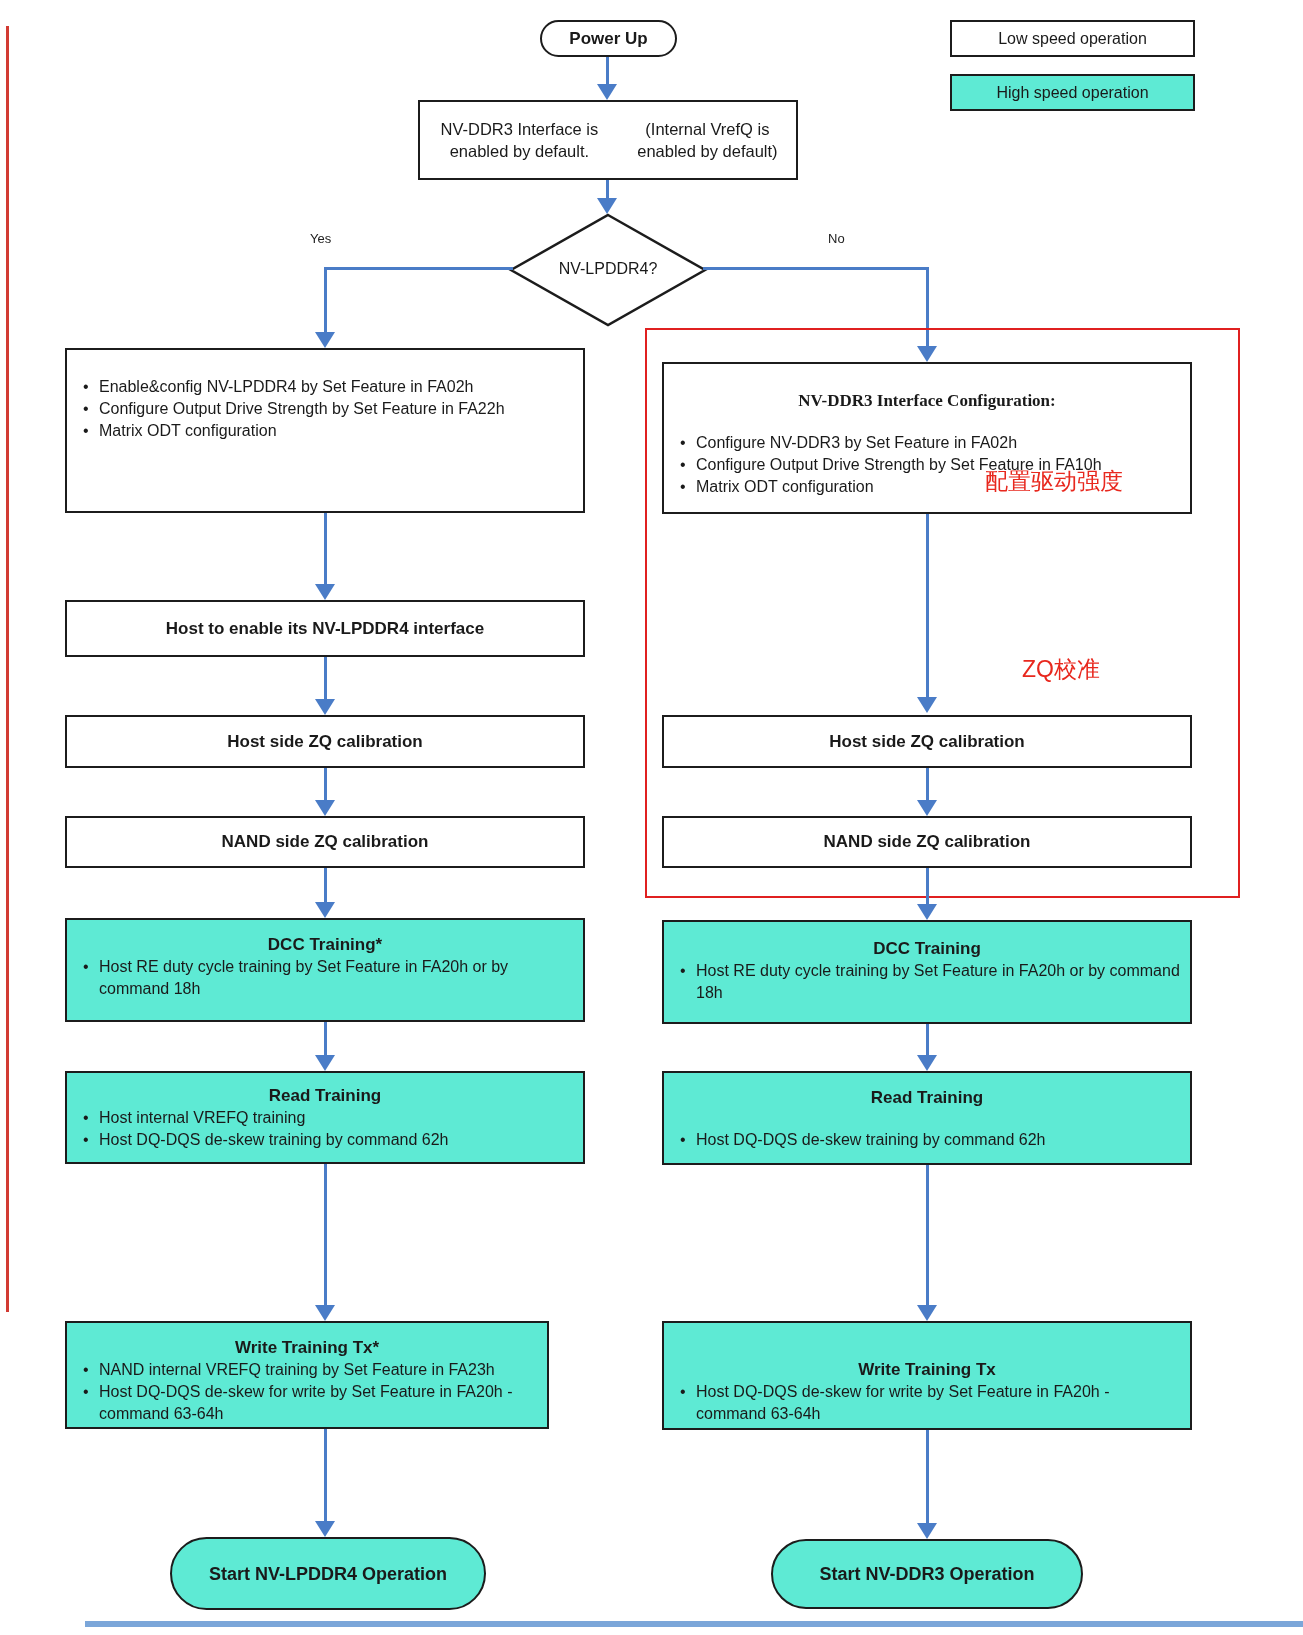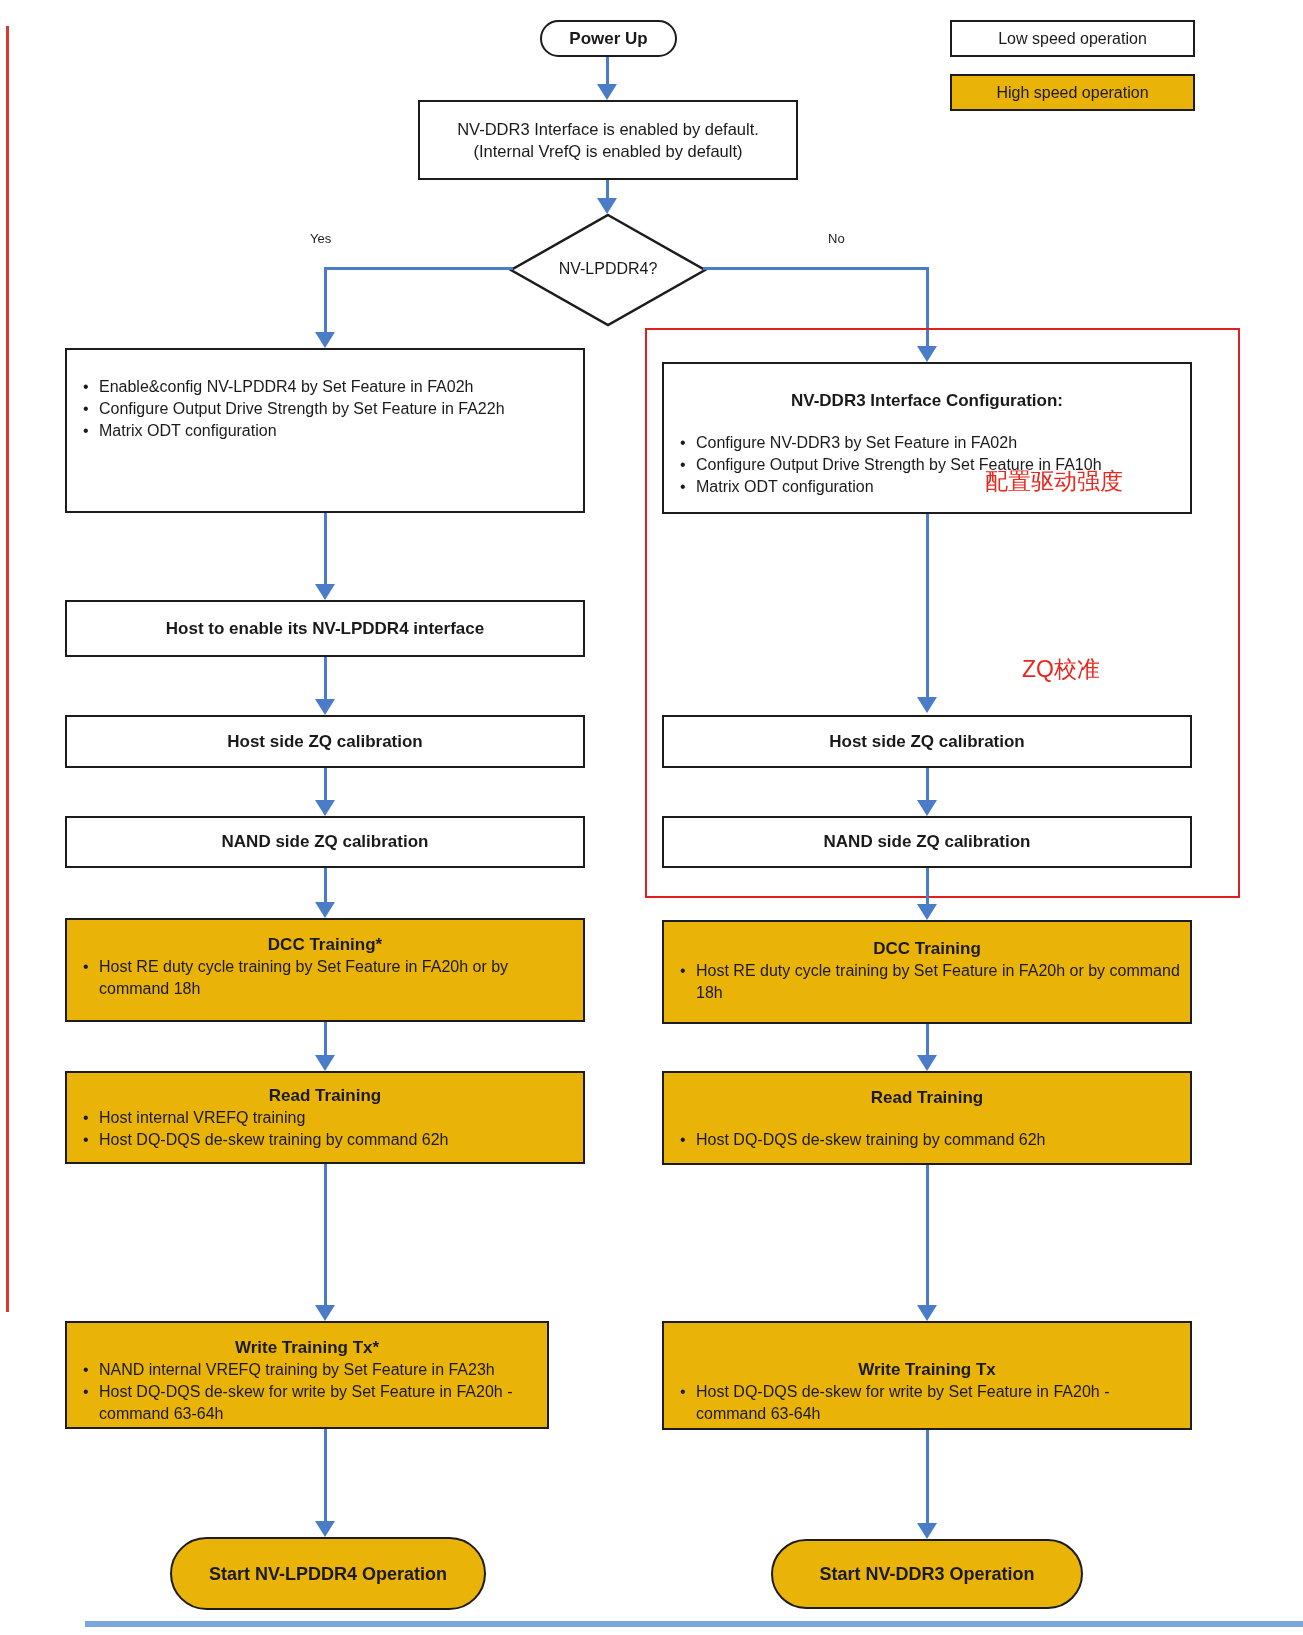--- a/index.html
+++ b/index.html
@@ -1,20 +1,20 @@
 <!DOCTYPE html>
 <html><head>
 <meta charset="utf-8">
 <style>
   html,body{margin:0;padding:0;background:#fff;}
   #canvas{position:relative;width:1303px;height:1635px;background:#ffffff;overflow:hidden;
           font-family:"Liberation Sans",sans-serif;color:#1a1a1a;}
   .box{position:absolute;border:2px solid #1c1c1c;background:#ffffff;box-sizing:border-box;
        font-size:16px;line-height:22px;}
-  .gray{background:#eab308;}
+  .gray{background:#5eead4;}
   .cline{display:flex;align-items:center;justify-content:center;text-align:left;font-weight:bold;font-size:17px;}
   .title{text-align:center;font-weight:bold;font-size:17px;}
   .bullets{padding:0 6px 0 10px;}
   .bullet{position:relative;padding-left:22px;margin:0;}
   .bullet::before{content:"\2022";position:absolute;left:6px;top:0;}
   .pill{border-radius:40px;border-width:2.5px;}
   .vline{position:absolute;width:3px;background:#4a7cc7;}
   .hline{position:absolute;height:3px;background:#4a7cc7;}
   .ahead{position:absolute;width:0;height:0;border-left:10px solid transparent;
          border-right:10px solid transparent;border-top:16px solid #4a7cc7;}
@@ -38,21 +38,21 @@
   <div class="box cline" style="left:950px;top:20px;width:245px;height:37px;font-weight:normal;font-size:16px;">
     <span>Low speed operation</span>
   </div>
   <div class="box gray cline" style="left:950px;top:74px;width:245px;height:37px;font-weight:normal;font-size:16px;">
     <span>High speed operation</span>
   </div>
 
   <div class="vline" style="left:606px;top:57px;height:29px;"></div>
   <div class="ahead" style="left:597px;top:84px;"></div>
 
-  <div class="box" style="left:418px;top:100px;width:380px;height:80px;display:flex;flex-direction:column;
+  <div class="box" style="left:418px;top:100px;width:380px;height:80px;display:flex;flex-direction:row;
               align-items:center;justify-content:center;text-align:center;font-size:16.5px;">
     <div>NV-DDR3 Interface is enabled by default.</div>
     <div>(Internal VrefQ is enabled by default)</div>
   </div>
 
   <div class="vline" style="left:606px;top:180px;height:20px;"></div>
   <div class="ahead" style="left:597px;top:198px;"></div>
 
   <div class="diamond-wrap" style="left:508px;top:212px;width:200px;height:116px;">
     <svg width="200" height="116">
@@ -135,21 +135,21 @@
   </div>
 
   <div class="vline" style="left:323.5px;top:1429px;height:94px;"></div>
   <div class="ahead" style="left:315px;top:1521px;"></div>
 
   <div class="box pill gray cline" style="left:170px;top:1537px;width:316px;height:73px;font-size:18px;">
     <span>Start NV-LPDDR4 Operation</span>
   </div>
 
   <div class="box" style="left:662px;top:362px;width:530px;height:152px;padding-top:26px;">
-    <div class="title" style="margin-bottom:20px;">NV-DDR3 Interface Configuration:</div>
+    <div class="title" style="margin-bottom:20px;font-family:Liberation Serif, serif;">NV-DDR3 Interface Configuration:</div>
     <div class="bullets">
       <div class="bullet">Configure NV-DDR3 by Set Feature in FA02h</div>
       <div class="bullet">Configure Output Drive Strength by Set Feature in FA10h</div>
       <div class="bullet">Matrix ODT configuration</div>
     </div>
   </div>
 
   <div class="annotation" style="left:985px;top:466px;">配置驱动强度</div>
 
   <div class="vline" style="left:925.5px;top:514px;height:185px;"></div>

